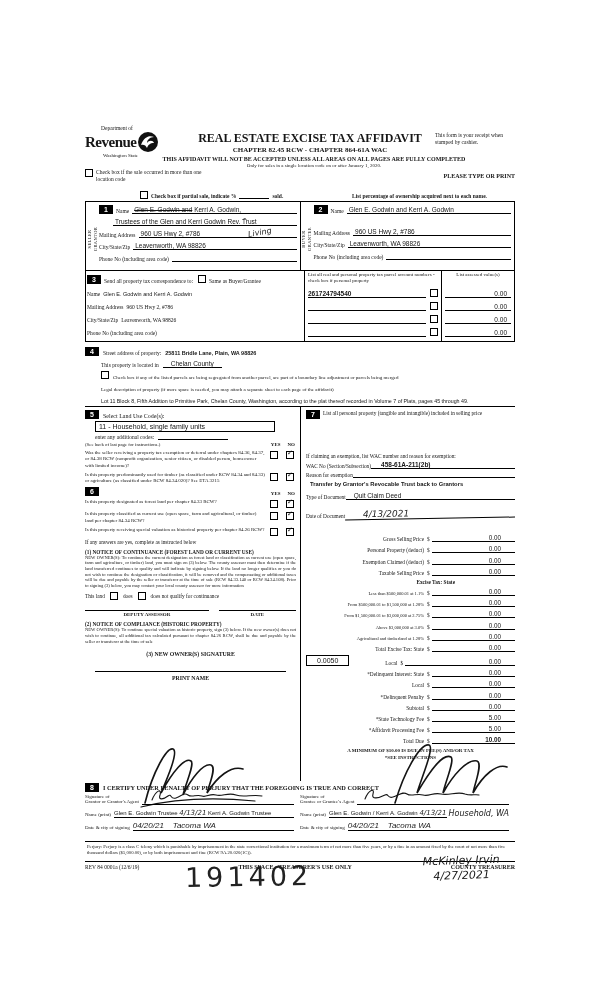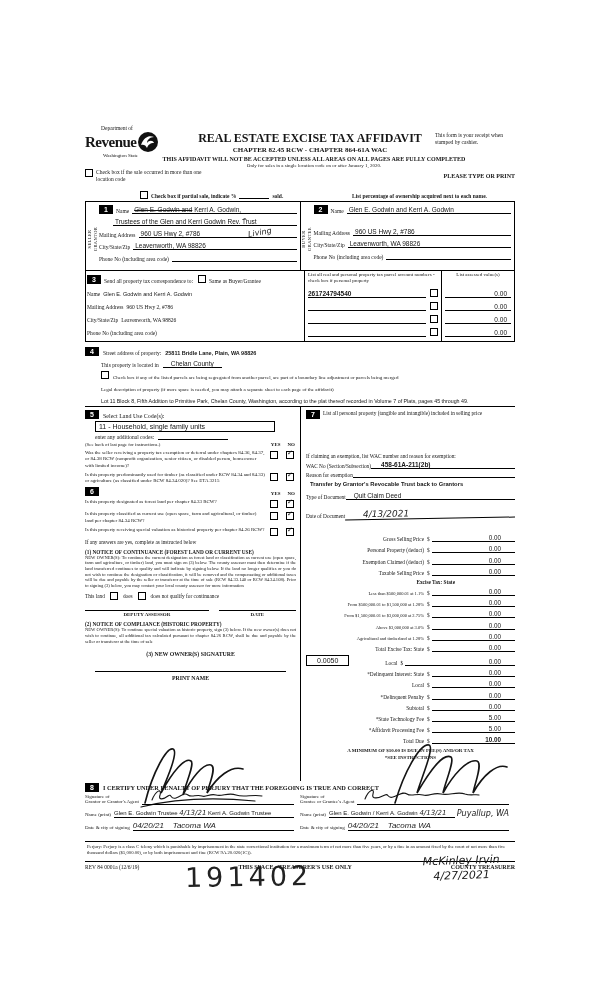--- a/index.html
+++ b/index.html
@@ -561,21 +561,21 @@
           </span>
         </div>
         <div class="s8row">
           <span class="s8lab2">Name (print)</span>
           <span class="s8line">
             <span>Glen E. Godwin</span>
             <span>/</span>
             <span>Kerri A. Godwin</span>
             <span class="hand handdate">4/13/21</span>
           </span>
-          <span class="hand" style="font-size:8px;white-space:nowrap;margin-left:2px">Puyallup, WA</span>
+          <span class="hand" style="font-size:8px;white-space:nowrap;margin-left:2px">Household, WA</span>
         </div>
         <div class="s8row">
           <span class="s8lab2">Date &amp; city of signing</span>
           <span class="s8line hand" style="font-size:8px">
             <span>04/20/21</span>&nbsp;&nbsp;&nbsp;
             <span>Tacoma  WA</span>
           </span>
         </div>
       </div>
     </div>

